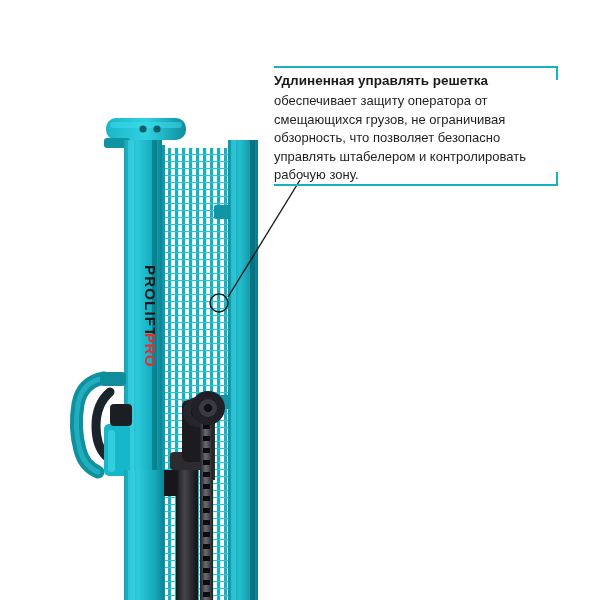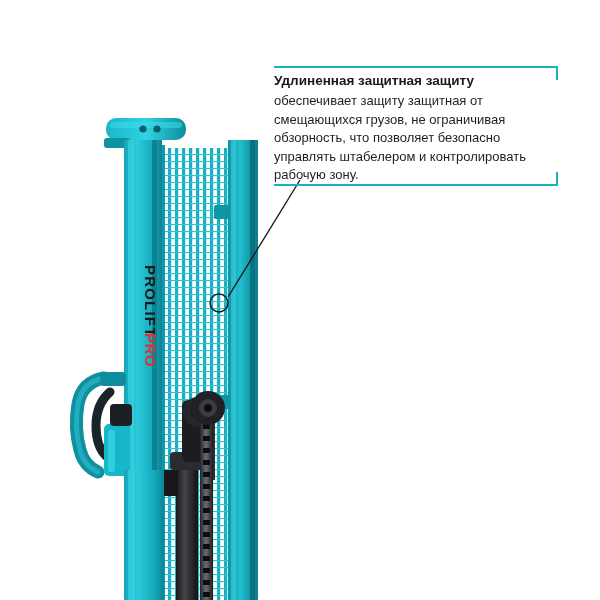--- a/index.html
+++ b/index.html
@@ -224,18 +224,18 @@
     </g>
   </svg>
 
   <svg class="leader" viewBox="0 0 600 600">
     <circle cx="219" cy="303" r="9" fill="none" stroke="#1a1a1a" stroke-width="1.4"></circle>
     <path d="M228 297 L300 180" fill="none" stroke="#1a1a1a" stroke-width="1.4"></path>
   </svg>
 
   <div class="callout-rule-top"></div>
   <div class="callout">
-    <p class="callout-title">Удлиненная защитная защиту</p>
-    <p class="callout-body">обеспечивает защиту защитная от смещающихся грузов, не ограничивая обзорность, что позволяет безопасно управлять штабелером и контролировать рабочую зону.</p>
+    <p class="callout-title">Удлиненная управлять решетка</p>
+    <p class="callout-body">обеспечивает защиту оператора от смещающихся грузов, не ограничивая обзорность, что позволяет безопасно управлять штабелером и контролировать рабочую зону.</p>
   </div>
   <div class="callout-rule-bottom"></div>
 
 </div>
 
 </body></html>

